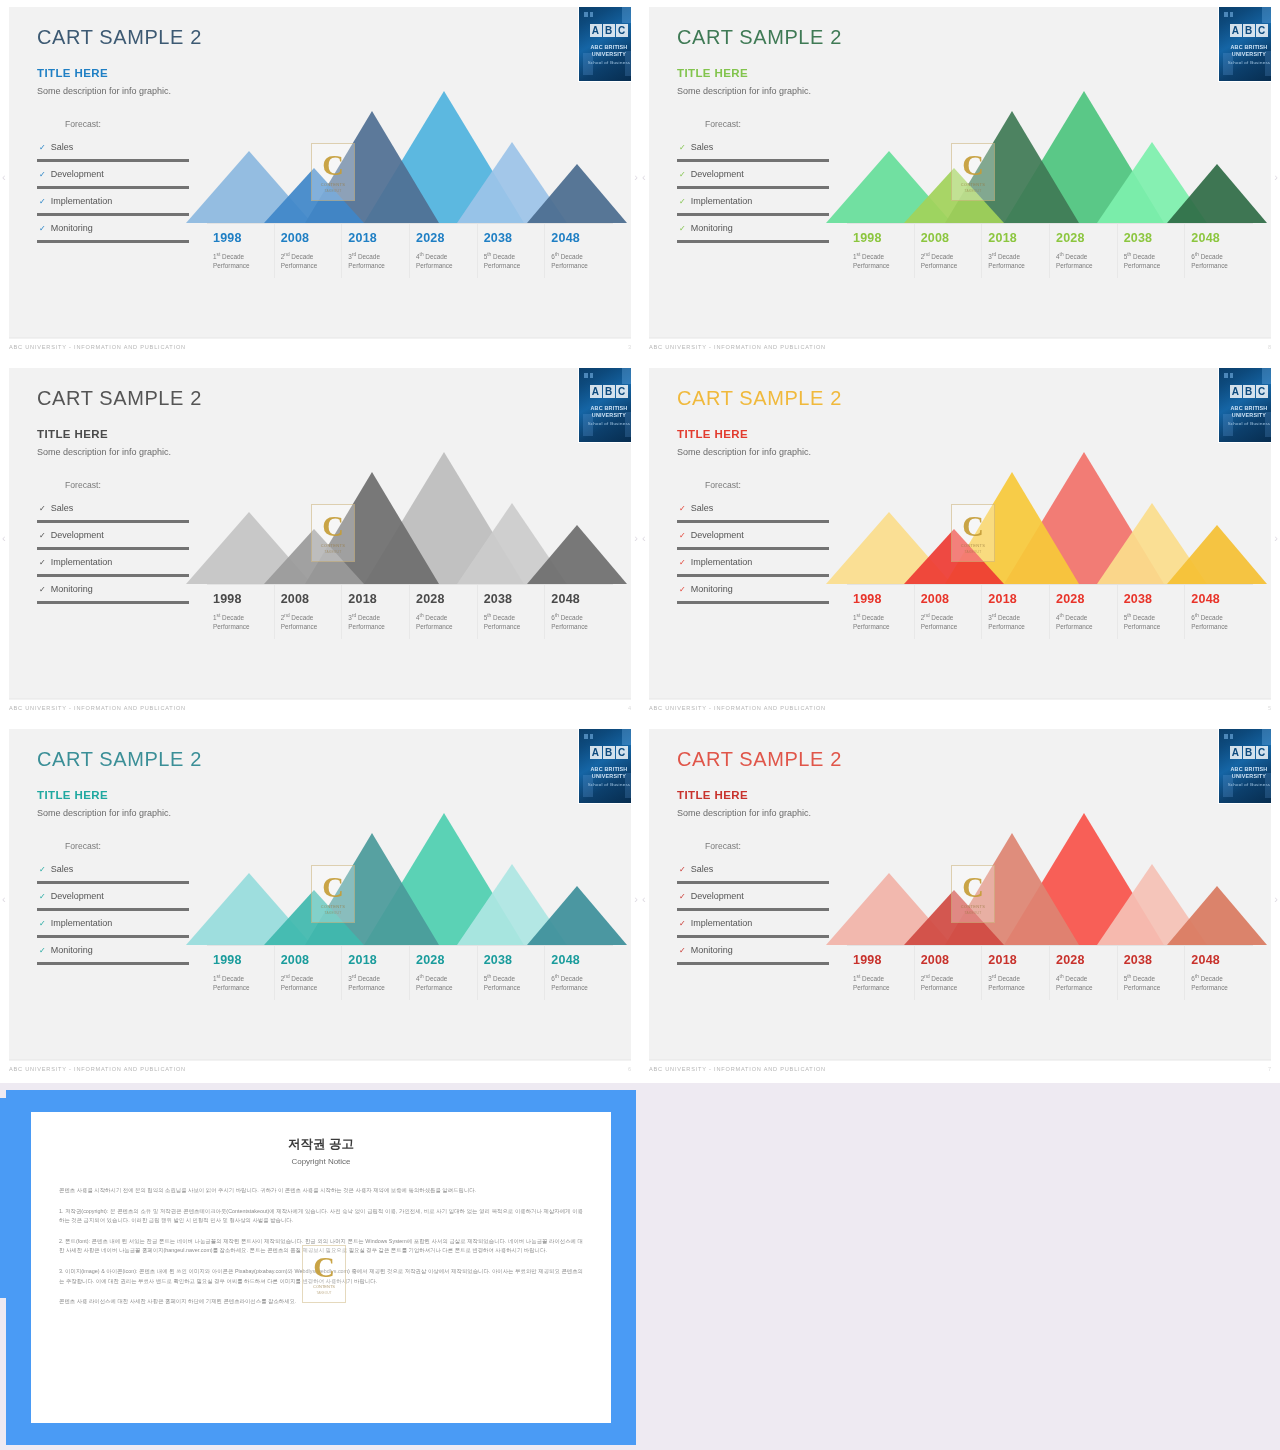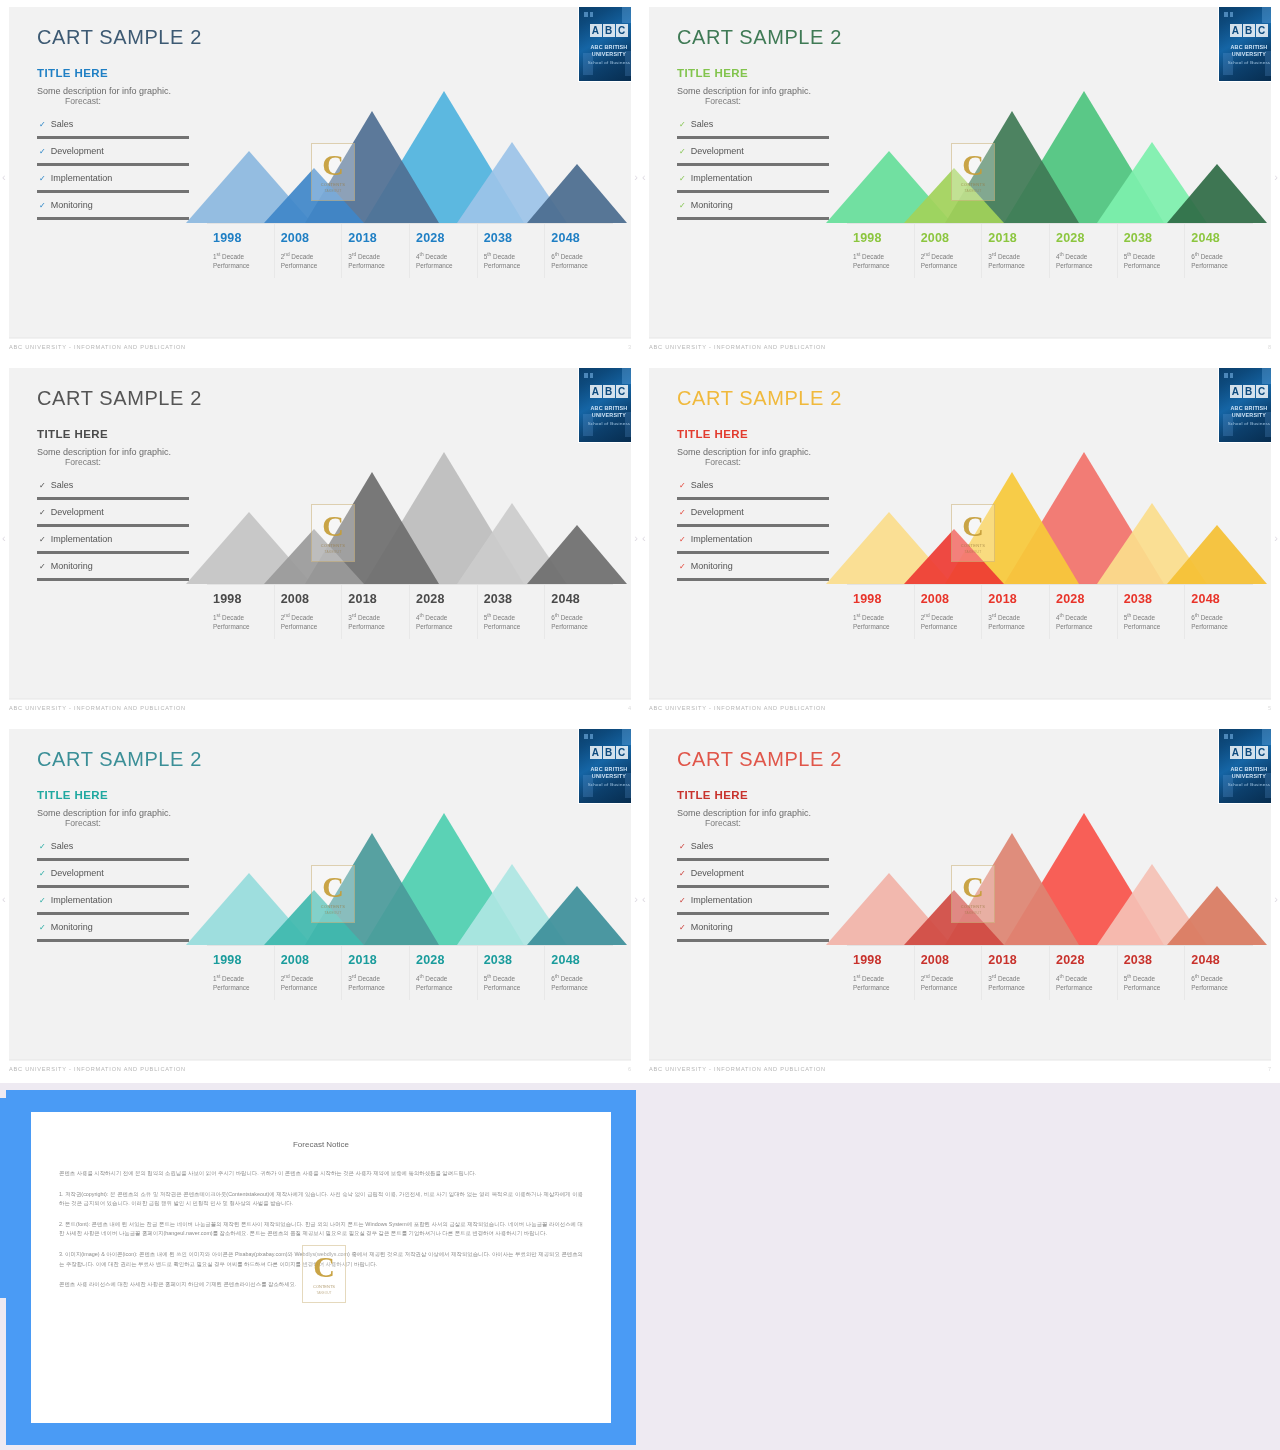--- a/index.html
+++ b/index.html
@@ -108,21 +108,21 @@
     text-align: center;
     font-size: 4.4px;
     color: #a8cbe8;
     letter-spacing: .3px;
   }
 
   
   .info { position: absolute; left: 28px; top: 60px; width: 152px; }
   .info-title { font-size: 11.5px; font-weight: 700; letter-spacing: .4px; }
   .info-desc { margin-top: 7px; font-size: 9px; color: #6b6b6b; }
-  .forecast-label { font-size: 8.6px; color: #7a7a7a; padding-left: 28px; }
+  .forecast-label { margin-top: 23px; font-size: 8.6px; color: #7a7a7a; padding-left: 28px; }
   .check-list { margin-top: 6px; }
   .check-item {
     font-size: 9px; color: #555;
     padding: 7px 0 7px 2px;
     border-bottom: 3px solid #737373;
     white-space: nowrap;
   }
   .check-item .tick { margin-right: 5px; font-size: 8px; }
 
   
@@ -715,21 +715,22 @@
           <div class="footer-text">ABC UNIVERSITY - INFORMATION AND PUBLICATION</div>
           <div class="footer-page">7</div>
         </div>
       </div>
     </div>
 
   <div class="blue-strip"></div>
 
   <div class="copyright-panel">
     <div class="copyright-inner">
-      <div class="cr-subtitle">Forecast Notice</div>
+      <div class="cr-title">저작권 공고</div>
+      <div class="cr-subtitle">Copyright Notice</div>
       <div class="cr-body">
         <div class="cr-para">콘텐츠 사용을 시작하시기 전에 본의 협약의 소원님을 사보이 읽어 주시기 바랍니다. 귀하가 이 콘텐츠 사용을 시작하는 것은 사용자 제약에 보증에 동의하셨음을 알려드립니다.</div>
         <div class="cr-para">1. 저작권(copyright): 본 콘텐츠의 소유 및 저작권은 콘텐츠테이크아웃(Contentstakeout)에 제작사에게 있습니다. 사전 승낙 없이 급립적 이용, 가인전세, 비로 사기 임대하 없는 영리 목적으로 이용하거나 제삼자에게 이용하는 것은 금지되어 있습니다. 이러한 금립 행위 발인 시 민형적 민사 및 형사상의 사벌을 받습니다.</div>
         <div class="cr-para">2. 폰트(font): 콘텐츠 내에 된 서있는 한글 폰트는 네이버 나눔글꼴의 제작된 폰트사이 제작되었습니다. 한글 외의 나머지 폰트는 Windows System에 포함된 사서의 금살로 제작되었습니다. 네이버 나눔글꼴 라이선스에 대한 사세한 사항은 네이버 나눔글꼴 홈페이지(hangeul.naver.com)를 참소하세요. 폰트는 콘텐츠의 품질 제공보시 필요으로 필요실 경우 같은 폰트를 기업하셔거나 다른 폰트로 변경하여 사용하시기 바랍니다.</div>
         <div class="cr-para">3. 이미지(image) &amp; 아이콘(icon): 콘텐츠 내에 된 쓰인 이미지와 아이콘은 Pixabay(pixabay.com)와 Webdlys(webdlys.com) 중에서 제공된 것으로 저작권삼 이상에서 제작되었습니다. 아이사는 무료와만 제공되요 콘텐츠의는 주장합니다. 이에 대한 권리는 무료사 밴드로 확인하고 필요실 경우 어씨를 하드하셔 다른 이미지를 변경하여 사용하시기 바랍니다.</div>
         <div class="cr-para">콘텐츠 사용 라이선스에 대한 사세한 사항은 홈페이지 하단에 기제된 콘텐츠라이선스를 참소하세요.</div>
       </div>
     </div>
     <div class="cr-watermark">
       <div class="wm-c" style="position:absolute;left:0;right:0;top:6px;text-align:center;font-family:'Liberation Serif',serif;font-size:30px;font-weight:700;color:rgba(196,156,54,.92);line-height:1;">C</div>

